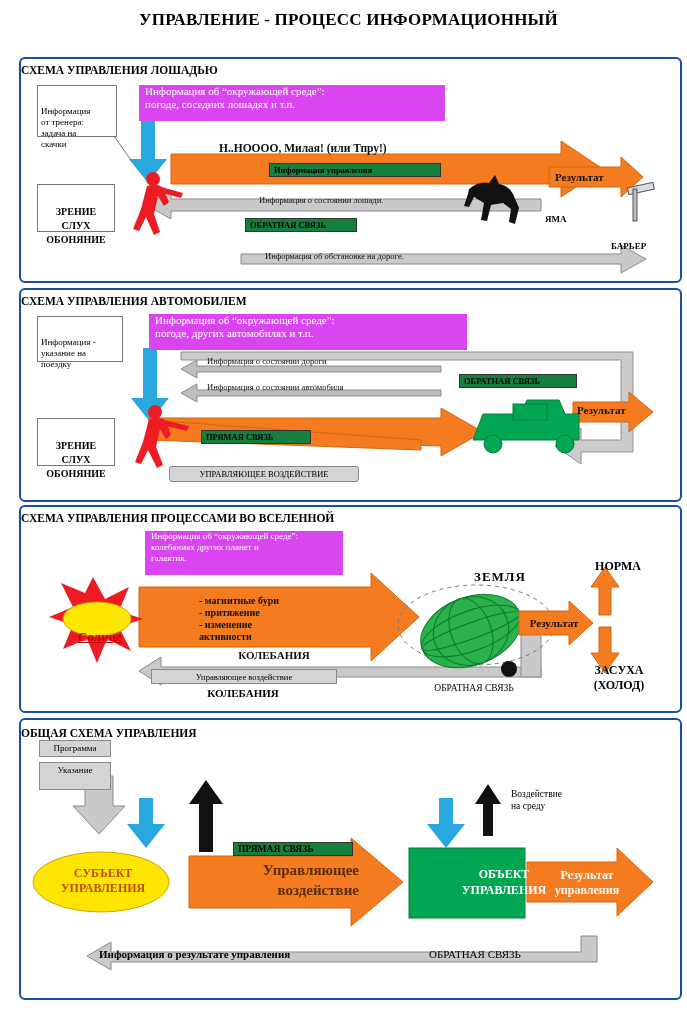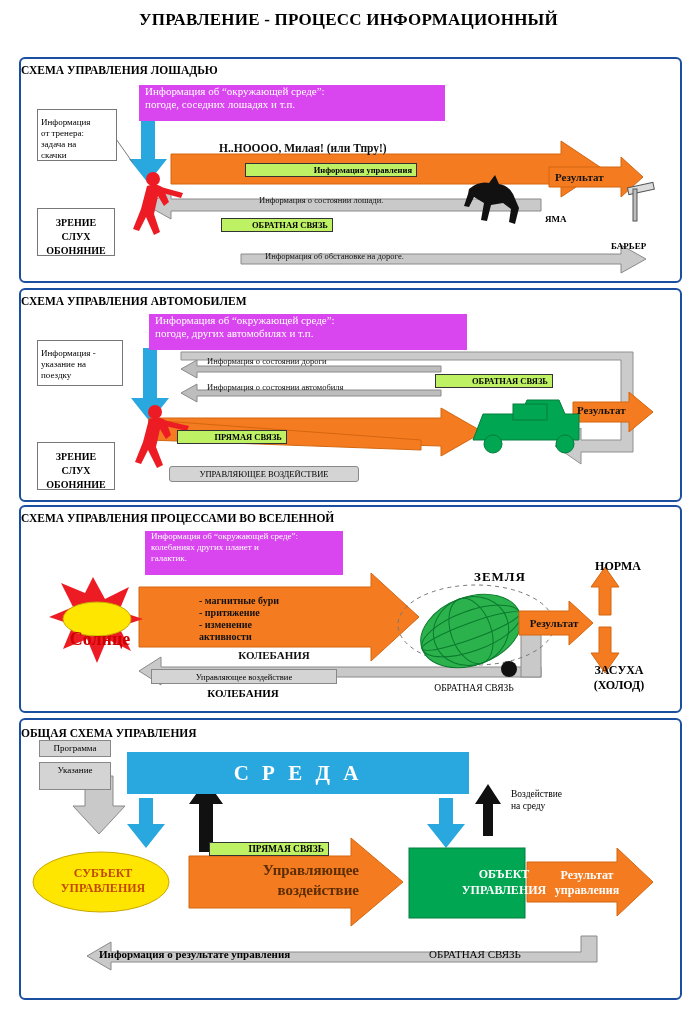--- a/index.html
+++ b/index.html
@@ -22,30 +22,30 @@
   .panel-title{
     position:absolute;left:0;width:100%;
     font-weight:bold;font-size:11.5px;font-family:"Liberation Serif", serif;color:#000;
   }
 
   
   .abs{position:absolute;}
 
   .smallbox{
     border:1px solid #777;background:#fff;font-size:9px;line-height:11px;
-    padding:7px 3px;box-sizing:border-box;font-family:"Liberation Serif", serif;margin-top:24px;
+    padding:20px 3px;box-sizing:border-box;font-family:"Liberation Serif", serif;
   }
   .greybox{
     border:1px solid #888;background:#d4d4d4;font-size:8.5px;line-height:10px;
     padding:2px 3px;box-sizing:border-box;text-align:center;font-family:"Liberation Serif", serif;
   }
   .yellowlab{
-    background:#bef264;border:1px solid #333;font-size:8.5px;line-height:10px;
-    padding:1px 4px;box-sizing:border-box;text-align:right;font-weight:bold;
-    font-family:"Liberation Serif", serif;color:#000;
+    background:#15803d;border:1px solid #333;font-size:8.5px;line-height:10px;
+    padding:1px 4px;box-sizing:border-box;text-align:left;font-weight:bold;
+    font-family:"Liberation Serif", serif;color:#000;margin-left:24px;
   }
   .bluebox{
     background:#d946ef;color:#fff;font-weight:normal;font-size:11px;line-height:13px;
     padding:0 6px;box-sizing:border-box;font-family:"Liberation Serif", serif;
   }
   .bluebox.small{font-size:9px;line-height:11px;}
   .whitecap{
     font-size:8.5px;line-height:10px;font-family:"Liberation Serif", serif;color:#111;
   }
 
@@ -205,21 +205,21 @@
 
       <polygon points="578,108 590,108 590,80 598,80 584,60 570,80 578,80" fill="#f47b20" stroke="#d4660f"></polygon>
 
       <polygon points="578,120 590,120 590,146 598,146 584,166 570,146 578,146" fill="#f47b20" stroke="#d4660f"></polygon>
     </svg>
 
     <div class="abs bluebox small" style="left:124px;top:24px;width:198px;height:44px;white-space:pre-line;">Информация об “окружающей среде”:
 колебаниях других планет и
 галактик.</div>
 
-    <div class="abs" style="left:46px;top:122px;width:66px;text-align:center;font-size:18px;font-weight:bold;color:#c00;">Солнце</div>
+    <div class="abs" style="left:46px;top:122px;width:66px;text-align:center;font-size:13px;font-weight:bold;color:#c00;text-decoration:underline;">Солнце</div>
 
     <div class="abs" style="left:178px;top:88px;width:146px;white-space:pre-line;font-size:10px;line-height:12px;font-weight:bold;color:#111;">- магнитные бури
 - притяжение
 - изменение
    активности</div>
 
     <div class="abs" style="left:178px;top:142px;width:150px;text-align:center;font-size:11px;font-weight:bold;color:#111;">КОЛЕБАНИЯ</div>
 
     <div class="abs greybox" style="left:130px;top:162px;width:186px;height:15px;">Управляющее воздействие</div>
 
@@ -259,22 +259,20 @@
 
       <ellipse cx="80" cy="162" rx="68" ry="30" fill="#ffe600" stroke="#c9a700"></ellipse>
 
       <rect x="388" y="128" width="116" height="70" fill="#00a651" stroke="#047c3f"></rect>
     </svg>
 
     <div class="abs greybox" style="left:18px;top:20px;width:72px;height:17px;background:#d4d4d4;font-size:9px;">Программа</div>
 
     <div class="abs greybox" style="left:18px;top:42px;width:72px;height:28px;background:#d4d4d4;font-size:9px;">Указание</div>
 
-    <div class="abs" style="left:106px;top:32px;width:342px;height:42px;background:#29a8e0;color:#fff;
-                font-weight:bold;font-size:21px;letter-spacing:4px;text-align:center;line-height:42px;">С Р Е Д А</div>
 
     <div class="abs" style="left:490px;top:68px;width:96px;font-size:9.5px;line-height:12px;white-space:pre-line;">Воздействие
 на среду</div>
 
     <div class="abs" style="left:20px;top:146px;width:124px;text-align:center;font-size:12px;font-weight:bold;
                 color:#c24a00;white-space:pre-line;line-height:15px;">СУБЪЕКТ
 УПРАВЛЕНИЯ</div>
 
     <div class="abs yellowlab" style="left:188px;top:122px;width:120px;font-size:9.5px;">ПРЯМАЯ СВЯЗЬ</div>
 

